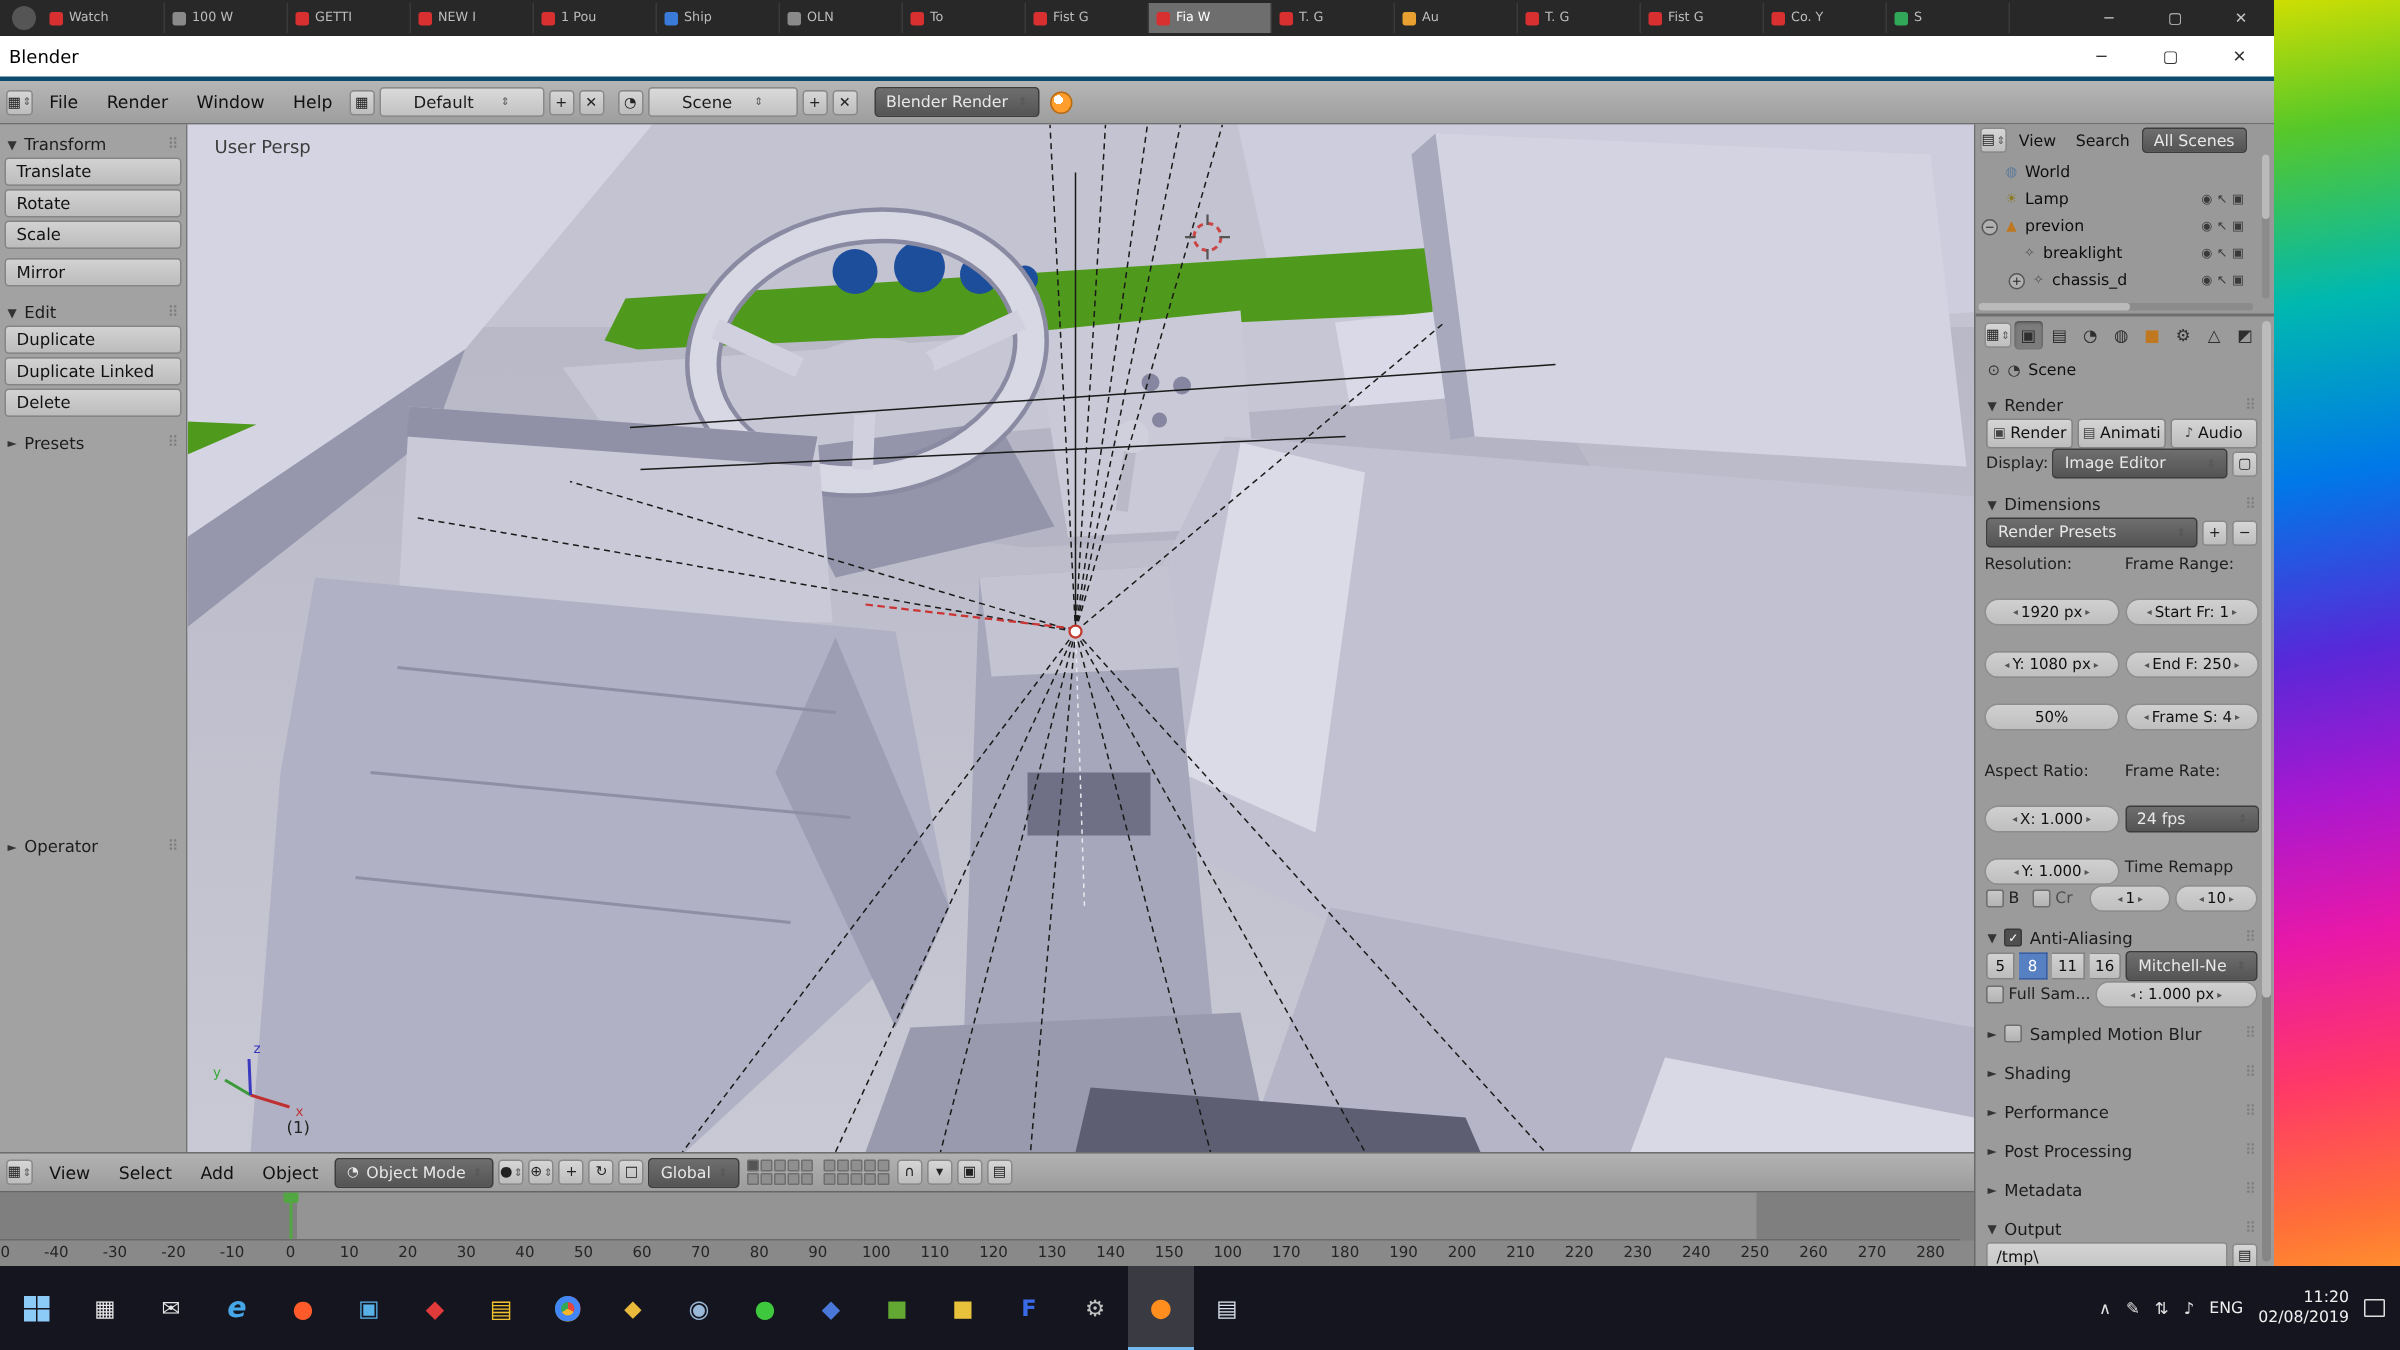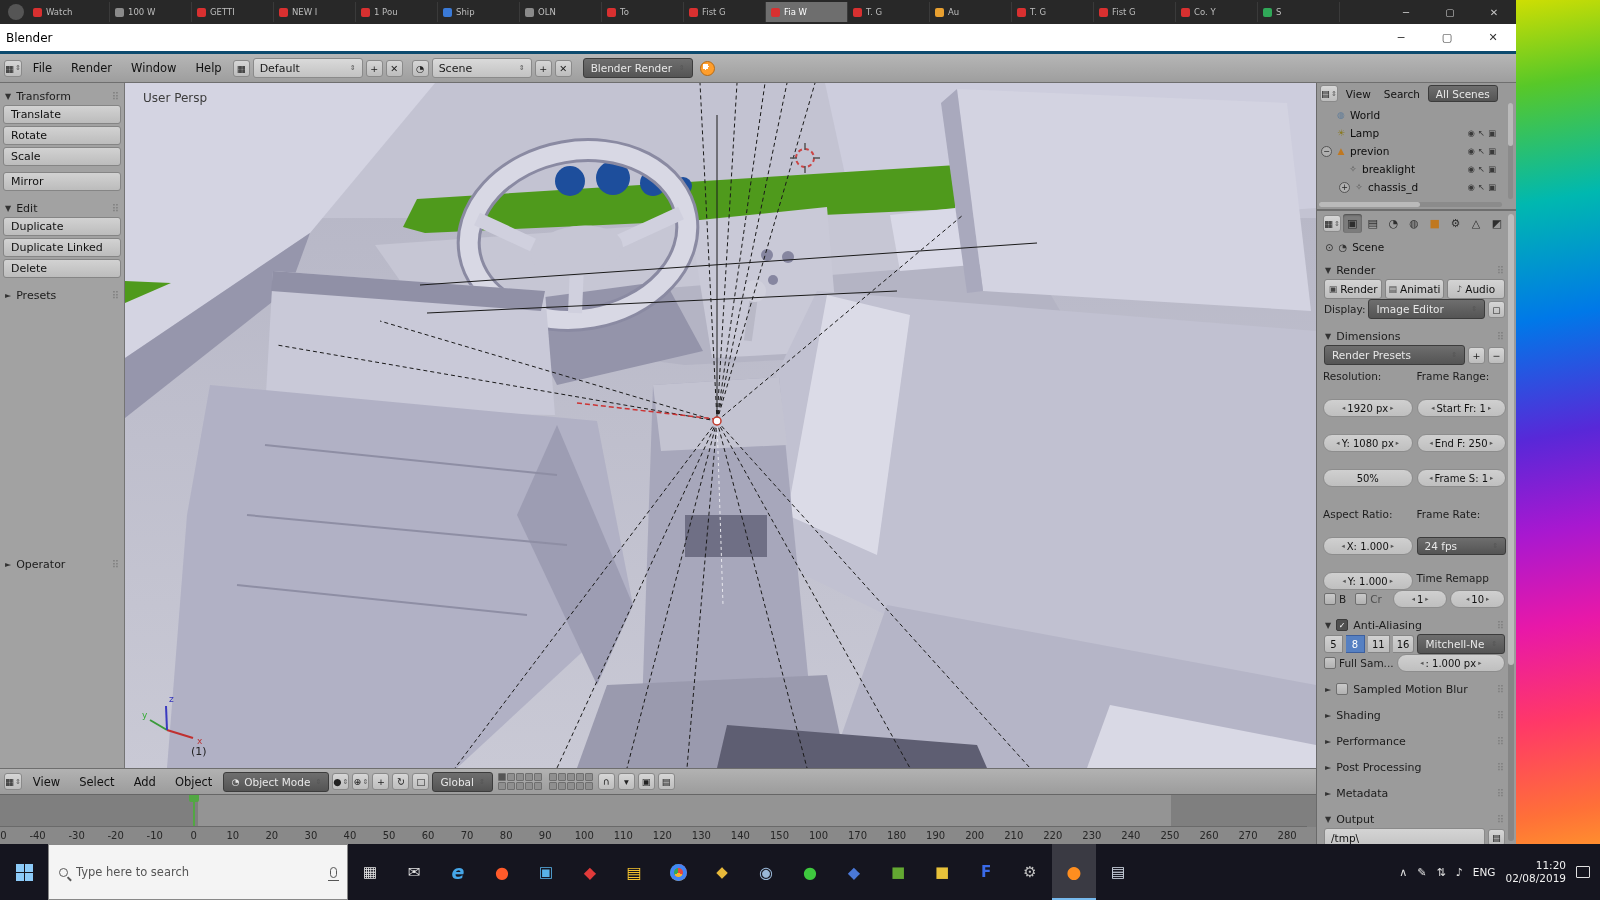--- a/index.html
+++ b/index.html
@@ -18,21 +18,21 @@
 .titlebar{height:30px;background:#fff;display:flex;align-items:center;padding-left:6px;border-bottom:3px solid #0c4a6e}
 .tb-title{font-size:12px;color:#000}
 .tb-ctrls{margin-left:auto;display:flex;height:100%}
 .tb-ctrl{width:46px;display:flex;align-items:center;justify-content:center;color:#333;font-size:11px}
 .infobar{height:29px;background:linear-gradient(#b6b6b6,#9e9e9e);border-bottom:1px solid #6f6f6f;display:flex;align-items:center;gap:3px;padding:0 4px}
 .menu-item{padding:0 8px;font-size:11.5px;color:#111;height:100%;display:flex;align-items:center}
 .menu-item.sm{padding:0 5px;font-size:10.5px;height:auto}
 .tile{height:20px;min-width:20px;display:inline-flex;align-items:center;justify-content:center;gap:1px;background:linear-gradient(#d6d6d6,#bdbdbd);border:1px solid #8a8a8a;border-radius:3px;font-size:11px;color:#222;flex:none}
 .tile.sm{height:17px;min-width:17px;font-size:9.5px}
 .ud{font-size:7px;color:#555}
-.fldlight{background:linear-gradient(#dadada,#c2c2c2);border:1px solid #8a8a8a;border-radius:3px;height:20px;display:inline-flex;align-items:center;padding:0 6px;gap:5px;font-size:11px}
+.fldlight{background:linear-gradient(#dadada,#c2c2c2);border:1px solid #8a8a8a;border-radius:3px;height:20px;display:inline-flex;align-items:center;padding:0 22px;gap:5px;font-size:11px}
 .ddk{background:linear-gradient(#6e6e6e,#545454);border:1px solid #3c3c3c;color:#e8e8e8;border-radius:3px;height:20px;display:inline-flex;align-items:center;padding:0 7px;font-size:10.5px;gap:5px;white-space:nowrap;overflow:hidden}
 .blogo{width:15px;height:15px;border-radius:50%;background:radial-gradient(circle at 35% 35%,#fff 0 3px,#ff9e2c 3px 100%);border:1px solid #b86a10;margin:0 4px;flex:none}
 .stats{font-size:11px;color:#1c1c1c;white-space:nowrap;overflow:hidden}
 
 .content{flex:1;display:flex;min-height:0}
 .left-col{width:1316px;display:flex;flex-direction:column;min-height:0}
 .v3d{position:relative;flex:1;min-height:0}
 .toolshelf{position:absolute;left:0;top:0;bottom:26px;width:125px;background:#a2a2a2;border-right:1px solid #747474;padding:4px 3px;overflow:hidden}
 .ph{display:flex;align-items:center;gap:5px;height:18px;font-size:11px;color:#1c1c1c;padding:0 2px}
 .tri{font-size:8px;color:#333;flex:none}
@@ -640,21 +640,21 @@
                     <span>Start Fr: 1</span>
                     <span class="ar">▸</span>
                   </div>
                 <div class="fld">
                     <span class="ar">◂</span>
                     <span>End F: 250</span>
                     <span class="ar">▸</span>
                   </div>
                 <div class="fld">
                     <span class="ar">◂</span>
-                    <span>Frame S: 1</span>
+                    <span>Frame S: 4</span>
                     <span class="ar">▸</span>
                   </div>
                 <span class="lab mt4">Frame Rate:</span>
                 <span class="ddk" style="height:18px">
                     <span>24 fps</span>
                     <span class="ud" style="margin-left:auto">⇕</span>
                   </span>
                 <span class="lab">Time Remapp</span>
               </div>
             </div>
@@ -761,25 +761,20 @@
 
   <div class="taskbar">
     <div class="tb-start">
       <span class="win-logo">
           <i></i>
           <i></i>
           <i></i>
           <i></i>
         </span>
     </div>
-    <div class="tb-search">
-      <span class="mag"></span>
-      <input class="tb-input" placeholder="Type here to search" style="">
-      <span class="mic"></span>
-    </div>
     <div class="tb-icons">
 
         <div class="tb-icon">
           <span class="tb-glyph" style="color:#e6e6e6;font-size:15px">▦</span>
         </div>
 
         <div class="tb-icon">
           <span class="tb-glyph" style="color:#e6e6e6;font-size:15px">✉</span>
         </div>
 

